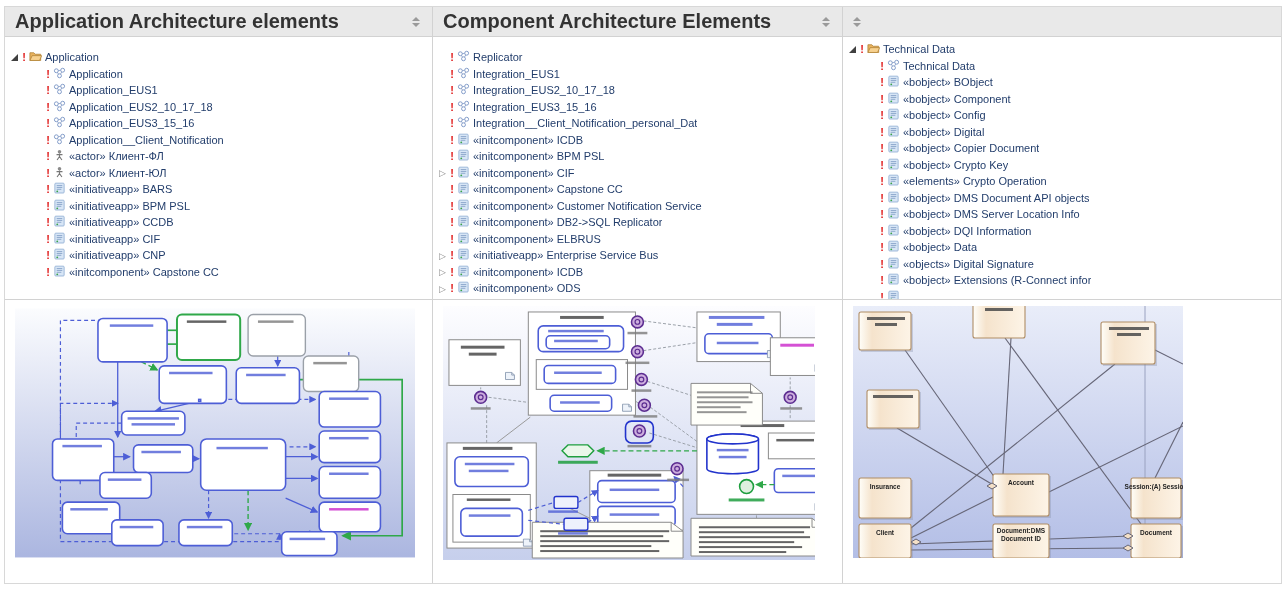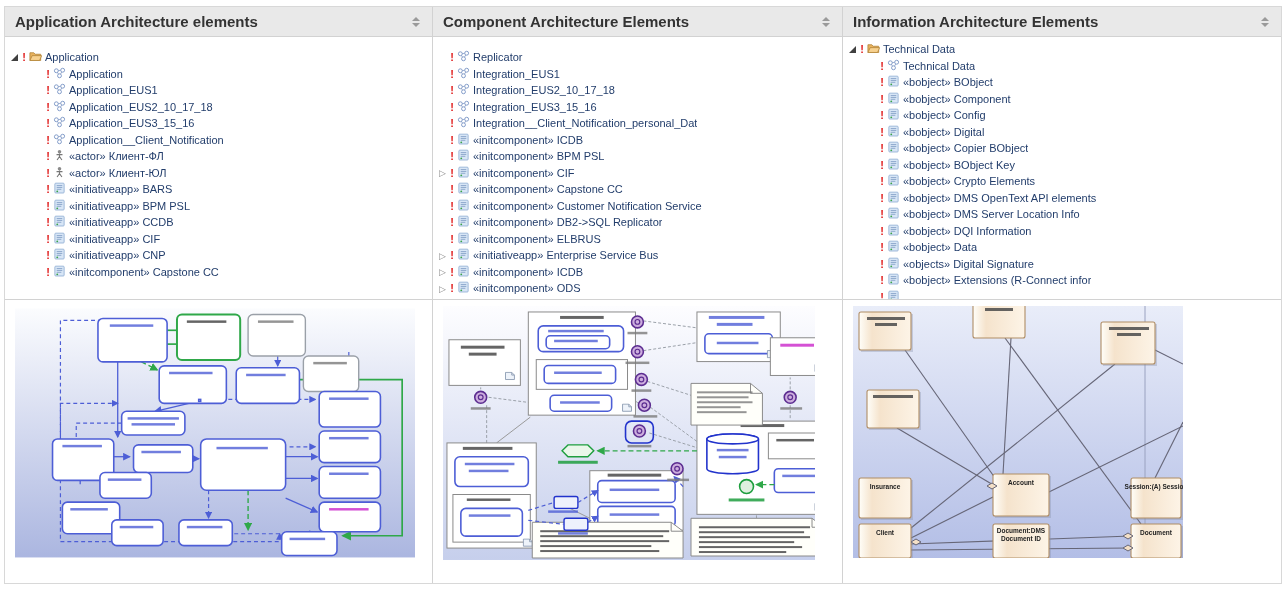--- a/index.html
+++ b/index.html
@@ -6,21 +6,21 @@
   body{width:1288px;height:590px;overflow:hidden;}
   .wrap{margin:6px 4px 4px 4px;width:1278px;height:578px;box-sizing:border-box;
         border:1px solid #d8d8d8;display:grid;
         grid-template-columns:428px 410px 1fr;
         grid-template-rows:30px 263px 1fr;background:#fff;}
   .cell{box-sizing:border-box;border-right:1px solid #d2d2d2;border-bottom:1px solid #d2d2d2;overflow:hidden;}
   .cell.last{border-right:none;}
   .cell.bot{border-bottom:none;}
   
   .hdr{background:#e9e9e9;display:flex;align-items:center;padding:0 10px;cursor:pointer;}
-  .hdr .t{font-size:15px;font-weight:bold;color:#333;flex:1;white-space:nowrap;}
+  .hdr .t{font-size:20px;font-weight:bold;color:#333;flex:1;white-space:nowrap;}
   .sort{width:10px;height:14px;display:flex;flex-direction:column;justify-content:center;gap:2px;}
   .sort i{display:block;width:0;height:0;border-left:4px solid transparent;border-right:4px solid transparent;}
   .sort .up{border-bottom:4px solid #9a9a9a;}
   .sort .dn{border-top:4px solid #9a9a9a;}
   
   .tree{background:#fff;padding-top:12px;font-size:11px;}
   .tree.scrolled{padding-top:4px;}
   .row{display:flex;align-items:center;height:16.5px;white-space:nowrap;cursor:default;}
   .exp{width:11px;height:11px;flex:0 0 11px;display:flex;align-items:flex-end;justify-content:center;color:#8a8a8a;font-size:9px;line-height:10px;}
   .exp.expanded::before{content:"";display:block;width:0;height:0;border-bottom:7px solid #404040;border-left:7px solid transparent;margin-bottom:2px;}
@@ -100,21 +100,20 @@
       </span>
   </div>
   <div class="cell hdr">
     <span class="t">Component Architecture Elements</span>
     <span class="sort">
         <i class="up"></i>
         <i class="dn"></i>
       </span>
   </div>
   <div class="cell hdr last">
-    <span class="t">Information Architecture Elements</span>
     <span class="sort">
         <i class="up"></i>
         <i class="dn"></i>
       </span>
   </div>
 
   <div class="cell tree">
       <div class="row" style="padding-left: 4px;">
     <span class="exp expanded"></span>
     <span class="warn">!</span>
@@ -662,66 +661,66 @@
     <span class="ticon">
 
       <span><svg viewBox="0 0 14 12">
               <rect x="2" y="0.8" width="10" height="10.6" rx="1" fill="#d8e6f6" stroke="#8fadd2" stroke-width="0.9"></rect>
               <line x1="4" y1="3.4" x2="10" y2="3.4" stroke="#7f9cc4" stroke-width="0.9"></line>
               <line x1="4" y1="5.4" x2="10" y2="5.4" stroke="#7f9cc4" stroke-width="0.9"></line>
               <line x1="4" y1="7.4" x2="9" y2="7.4" stroke="#7f9cc4" stroke-width="0.9"></line>
               <circle cx="4.6" cy="9.6" r="1" fill="#3aa34a"></circle>
             </svg></span>
     </span>
-    <span class="tlabel">«bobject» Copier BObject</span>
-  </div>
-      <div class="row" style="padding-left: 24px;">
-    <span class="exp"></span>
-    <span class="warn">!</span>
-    <span class="ticon">
-
-      <span><svg viewBox="0 0 14 12">
-              <rect x="2" y="0.8" width="10" height="10.6" rx="1" fill="#d8e6f6" stroke="#8fadd2" stroke-width="0.9"></rect>
-              <line x1="4" y1="3.4" x2="10" y2="3.4" stroke="#7f9cc4" stroke-width="0.9"></line>
-              <line x1="4" y1="5.4" x2="10" y2="5.4" stroke="#7f9cc4" stroke-width="0.9"></line>
-              <line x1="4" y1="7.4" x2="9" y2="7.4" stroke="#7f9cc4" stroke-width="0.9"></line>
-              <circle cx="4.6" cy="9.6" r="1" fill="#3aa34a"></circle>
-            </svg></span>
-    </span>
-    <span class="tlabel">«bobject» BObject Key</span>
-  </div>
-      <div class="row" style="padding-left: 24px;">
-    <span class="exp"></span>
-    <span class="warn">!</span>
-    <span class="ticon">
-
-      <span><svg viewBox="0 0 14 12">
-              <rect x="2" y="0.8" width="10" height="10.6" rx="1" fill="#d8e6f6" stroke="#8fadd2" stroke-width="0.9"></rect>
-              <line x1="4" y1="3.4" x2="10" y2="3.4" stroke="#7f9cc4" stroke-width="0.9"></line>
-              <line x1="4" y1="5.4" x2="10" y2="5.4" stroke="#7f9cc4" stroke-width="0.9"></line>
-              <line x1="4" y1="7.4" x2="9" y2="7.4" stroke="#7f9cc4" stroke-width="0.9"></line>
-              <circle cx="4.6" cy="9.6" r="1" fill="#3aa34a"></circle>
-            </svg></span>
-    </span>
-    <span class="tlabel">«bobject» Crypto Elements</span>
-  </div>
-      <div class="row" style="padding-left: 24px;">
-    <span class="exp"></span>
-    <span class="warn">!</span>
-    <span class="ticon">
-
-      <span><svg viewBox="0 0 14 12">
-              <rect x="2" y="0.8" width="10" height="10.6" rx="1" fill="#d8e6f6" stroke="#8fadd2" stroke-width="0.9"></rect>
-              <line x1="4" y1="3.4" x2="10" y2="3.4" stroke="#7f9cc4" stroke-width="0.9"></line>
-              <line x1="4" y1="5.4" x2="10" y2="5.4" stroke="#7f9cc4" stroke-width="0.9"></line>
-              <line x1="4" y1="7.4" x2="9" y2="7.4" stroke="#7f9cc4" stroke-width="0.9"></line>
-              <circle cx="4.6" cy="9.6" r="1" fill="#3aa34a"></circle>
-            </svg></span>
-    </span>
-    <span class="tlabel">«bobject» DMS OpenText API elements</span>
+    <span class="tlabel">«bobject» Copier Document</span>
+  </div>
+      <div class="row" style="padding-left: 24px;">
+    <span class="exp"></span>
+    <span class="warn">!</span>
+    <span class="ticon">
+
+      <span><svg viewBox="0 0 14 12">
+              <rect x="2" y="0.8" width="10" height="10.6" rx="1" fill="#d8e6f6" stroke="#8fadd2" stroke-width="0.9"></rect>
+              <line x1="4" y1="3.4" x2="10" y2="3.4" stroke="#7f9cc4" stroke-width="0.9"></line>
+              <line x1="4" y1="5.4" x2="10" y2="5.4" stroke="#7f9cc4" stroke-width="0.9"></line>
+              <line x1="4" y1="7.4" x2="9" y2="7.4" stroke="#7f9cc4" stroke-width="0.9"></line>
+              <circle cx="4.6" cy="9.6" r="1" fill="#3aa34a"></circle>
+            </svg></span>
+    </span>
+    <span class="tlabel">«bobject» Crypto Key</span>
+  </div>
+      <div class="row" style="padding-left: 24px;">
+    <span class="exp"></span>
+    <span class="warn">!</span>
+    <span class="ticon">
+
+      <span><svg viewBox="0 0 14 12">
+              <rect x="2" y="0.8" width="10" height="10.6" rx="1" fill="#d8e6f6" stroke="#8fadd2" stroke-width="0.9"></rect>
+              <line x1="4" y1="3.4" x2="10" y2="3.4" stroke="#7f9cc4" stroke-width="0.9"></line>
+              <line x1="4" y1="5.4" x2="10" y2="5.4" stroke="#7f9cc4" stroke-width="0.9"></line>
+              <line x1="4" y1="7.4" x2="9" y2="7.4" stroke="#7f9cc4" stroke-width="0.9"></line>
+              <circle cx="4.6" cy="9.6" r="1" fill="#3aa34a"></circle>
+            </svg></span>
+    </span>
+    <span class="tlabel">«elements» Crypto Operation</span>
+  </div>
+      <div class="row" style="padding-left: 24px;">
+    <span class="exp"></span>
+    <span class="warn">!</span>
+    <span class="ticon">
+
+      <span><svg viewBox="0 0 14 12">
+              <rect x="2" y="0.8" width="10" height="10.6" rx="1" fill="#d8e6f6" stroke="#8fadd2" stroke-width="0.9"></rect>
+              <line x1="4" y1="3.4" x2="10" y2="3.4" stroke="#7f9cc4" stroke-width="0.9"></line>
+              <line x1="4" y1="5.4" x2="10" y2="5.4" stroke="#7f9cc4" stroke-width="0.9"></line>
+              <line x1="4" y1="7.4" x2="9" y2="7.4" stroke="#7f9cc4" stroke-width="0.9"></line>
+              <circle cx="4.6" cy="9.6" r="1" fill="#3aa34a"></circle>
+            </svg></span>
+    </span>
+    <span class="tlabel">«bobject» DMS Document API objects</span>
   </div>
       <div class="row" style="padding-left: 24px;">
     <span class="exp"></span>
     <span class="warn">!</span>
     <span class="ticon">
 
       <span><svg viewBox="0 0 14 12">
               <rect x="2" y="0.8" width="10" height="10.6" rx="1" fill="#d8e6f6" stroke="#8fadd2" stroke-width="0.9"></rect>
               <line x1="4" y1="3.4" x2="10" y2="3.4" stroke="#7f9cc4" stroke-width="0.9"></line>
               <line x1="4" y1="5.4" x2="10" y2="5.4" stroke="#7f9cc4" stroke-width="0.9"></line>

